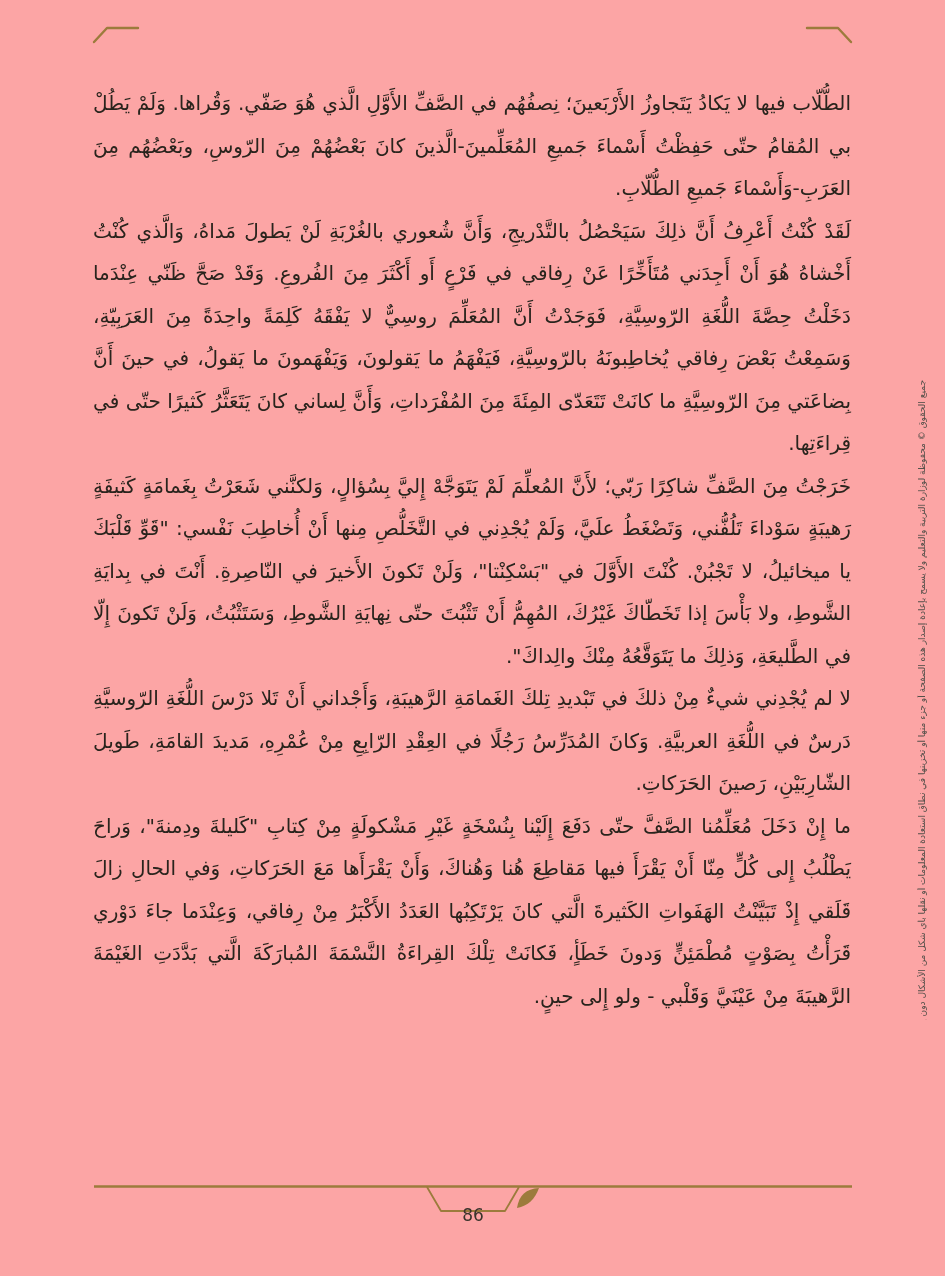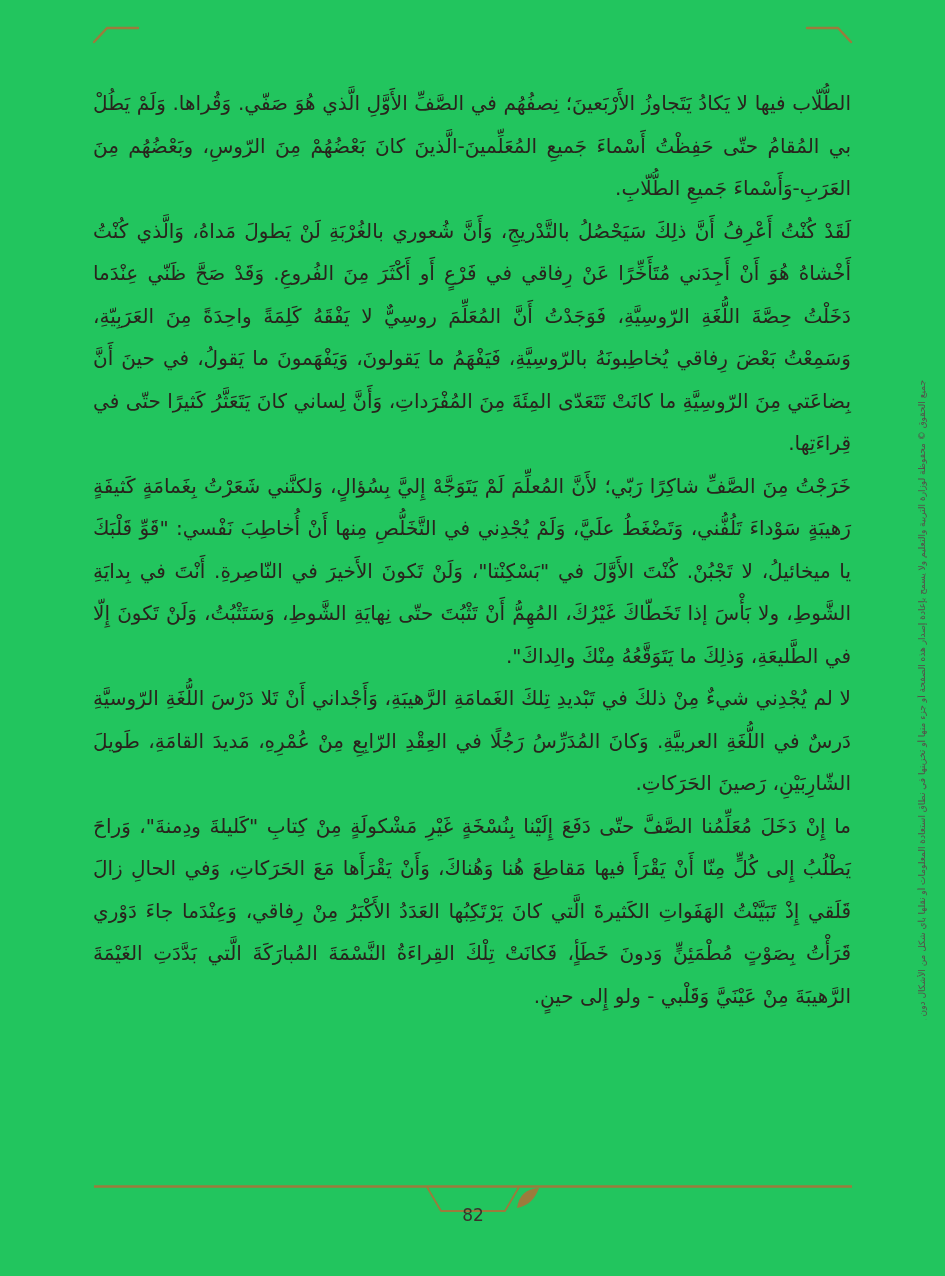--- a/index.html
+++ b/index.html
@@ -8,21 +8,21 @@
     width: 945px;
     height: 1276px;
     background: #fffdfa;
     font-family: "DejaVu Sans", sans-serif;
   }
   .page {
     position: relative;
     width: 945px;
     height: 1276px;
     overflow: hidden;
-    background: #22c55e;
+    background: #fca5a5;
   }
   
   .corner { position: absolute; top: 25px; width: 48px; height: 20px; }
   .corner-left  { left: 92px; }
   .corner-right { right: 92px; }
   .corner svg { display: block; }
 
   
   .text-block {
     position: absolute;
@@ -106,16 +106,16 @@
   <div class="copyright-wrap">
     <div class="copyright" dir="rtl" lang="ar">جميع الحقوق © محفوظة لوزارة التربية والتعليم ولا يسمح بإعادة إصدار هذه الصفحة أو جزء منها أو تخزينها في نطاق استعادة المعلومات أو نقلها بأي شكل من الأشكال دون إذن مسبق من الناشر</div>
   </div>
 
   <div class="footer">
     <svg width="758" height="34" viewBox="0 0 758 34" aria-hidden="true">
       <line x1="0" y1="2.5" x2="758" y2="2.5" stroke="#9c7b3c" stroke-width="2.6"></line>
       <path d="M333,3 L347,27 L411,27 L425,3" fill="none" stroke="#9c7b3c" stroke-width="1.8" stroke-linejoin="round"></path>
       <path d="M423,24 C425,11 432,5 445,4 C441,15 434,22 423,24 Z" fill="#9c7b3c"></path>
     </svg>
-    <span class="page-number">82</span>
+    <span class="page-number">86</span>
   </div>
 
 </div>
 
 </body></html>

